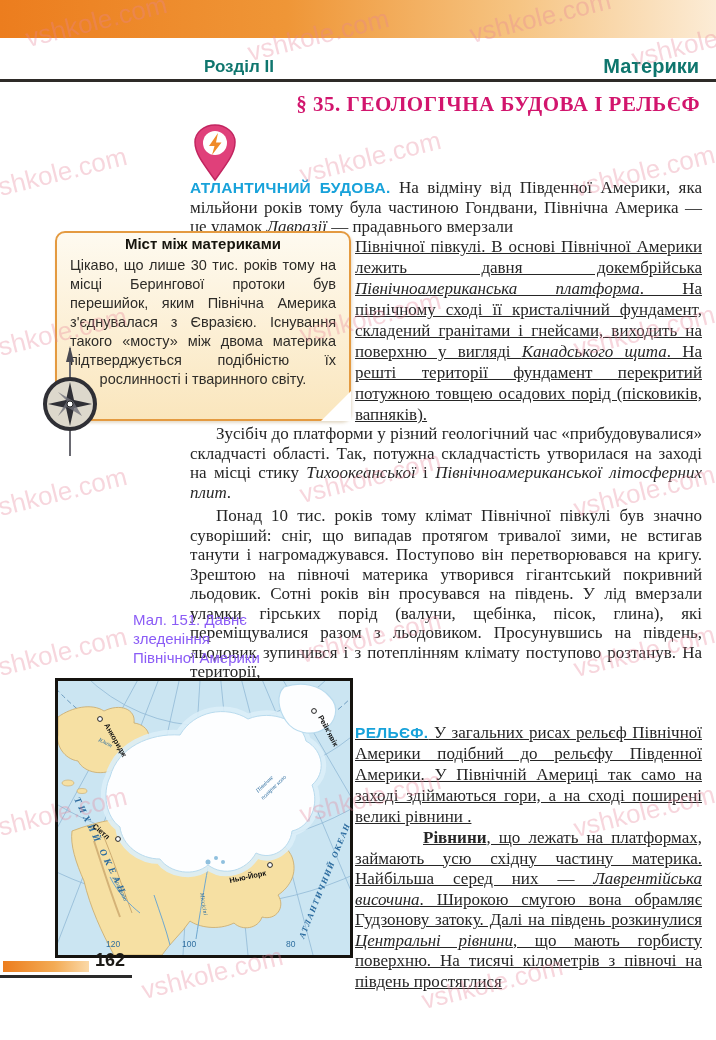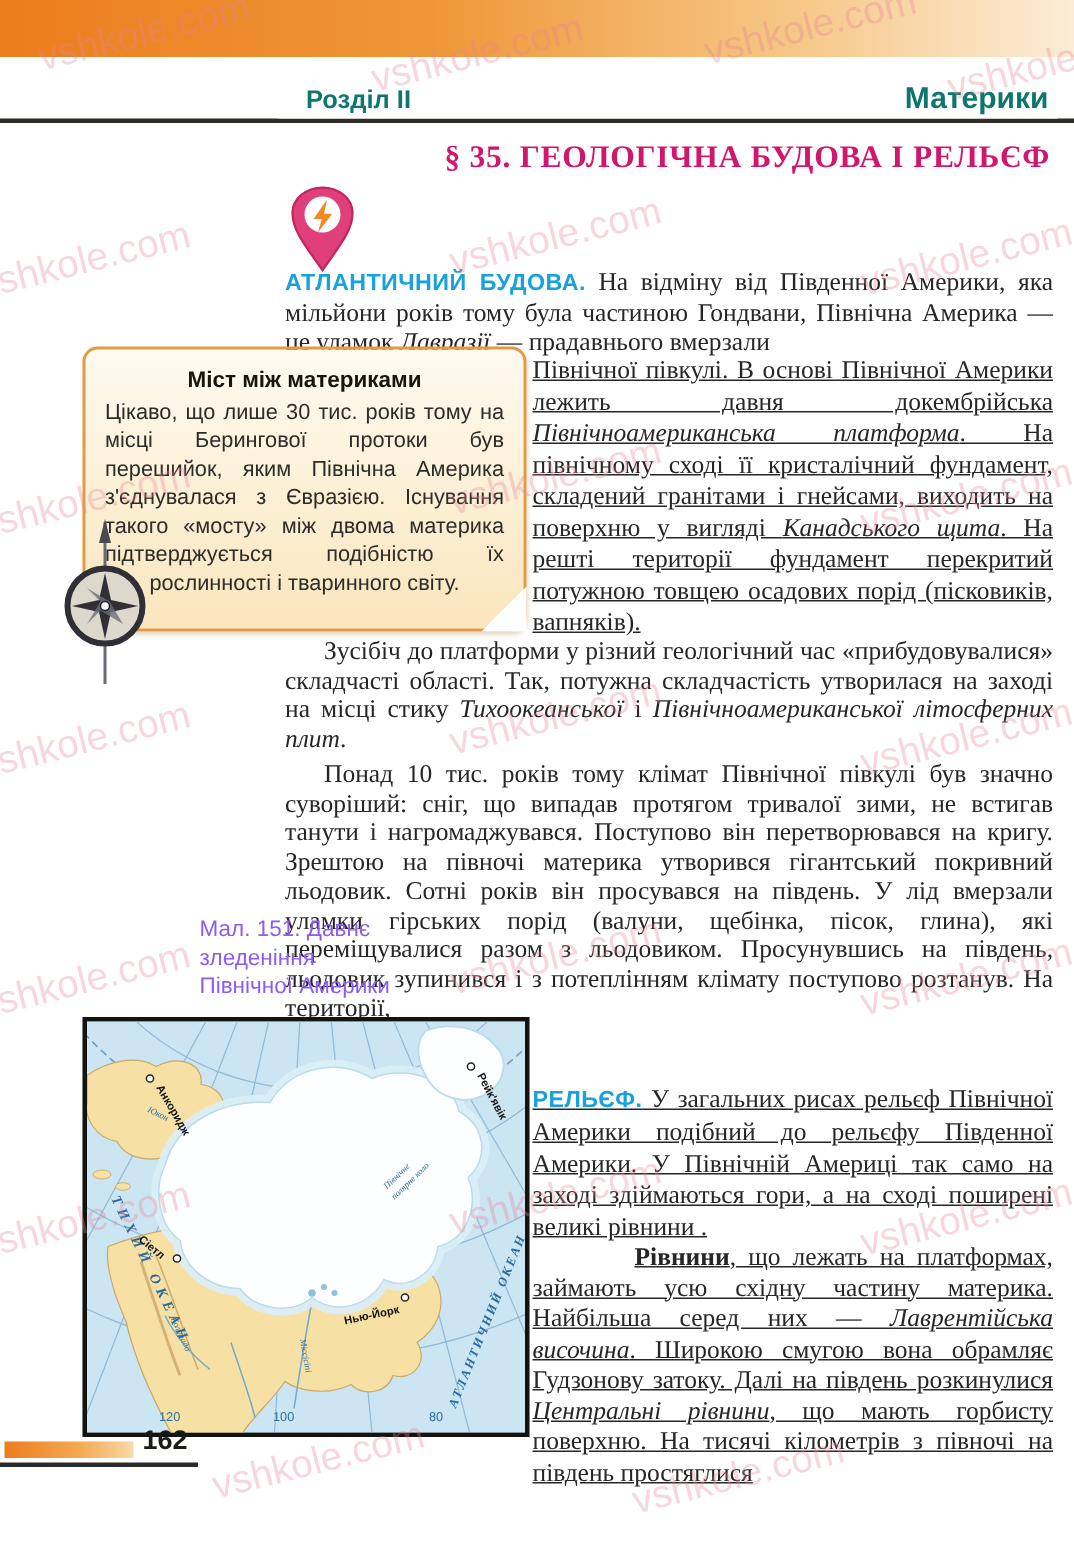--- a/index.html
+++ b/index.html
@@ -53,21 +53,21 @@
     font-family:"Liberation Sans", sans-serif; font-weight:bold; font-size:15.5px;
     color:#18a2da; letter-spacing:.3px;
   }
   .it { font-style:italic; }
   .bd { font-weight:bold;margin-left:46px; }
   
   .note-box {
     position:absolute; left:55px; top:231px; width:296px; height:190px; z-index:3;
     border:2px solid #e49a40; border-radius:10px;
     background:linear-gradient(180deg,#fefaf0 0%,#fcefd4 55%,#fae6bd 100%);
-    padding-top:12px; box-shadow:1px 2px 3px rgba(150,110,40,.25);
+    padding-top:2px; box-shadow:1px 2px 3px rgba(150,110,40,.25);
   }
   .note-title {
     text-align:center; font-family:"Liberation Sans", sans-serif; font-weight:bold;
     font-size:15px; color:#17150e;
   }
   .note-text {
     margin:4px 13px 0; font-family:"Liberation Sans", sans-serif; font-size:14.5px;
     line-height:19px; color:#2e2c28; text-align:justify; text-align-last:center;
   }
   .curl-white { position:absolute; right:-2px; bottom:-2px; width:0; height:0;

